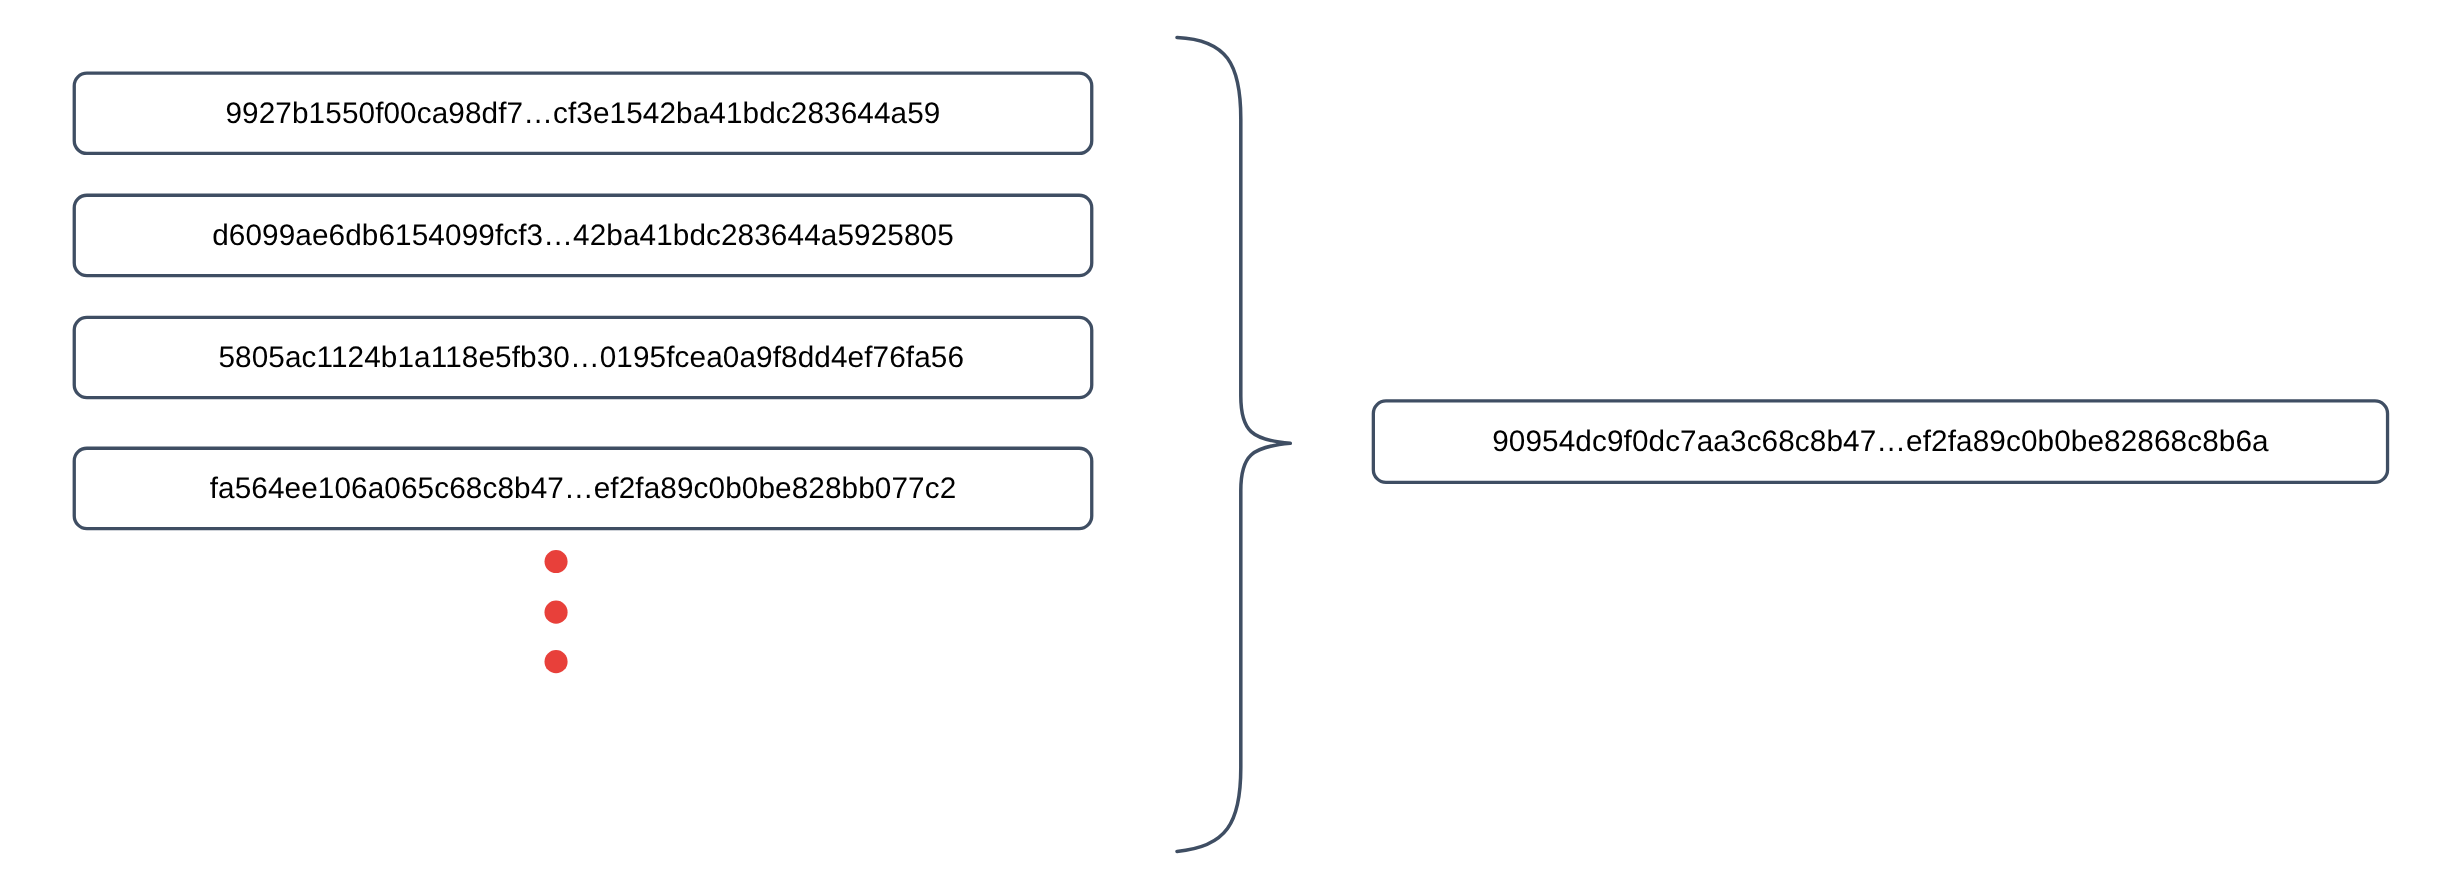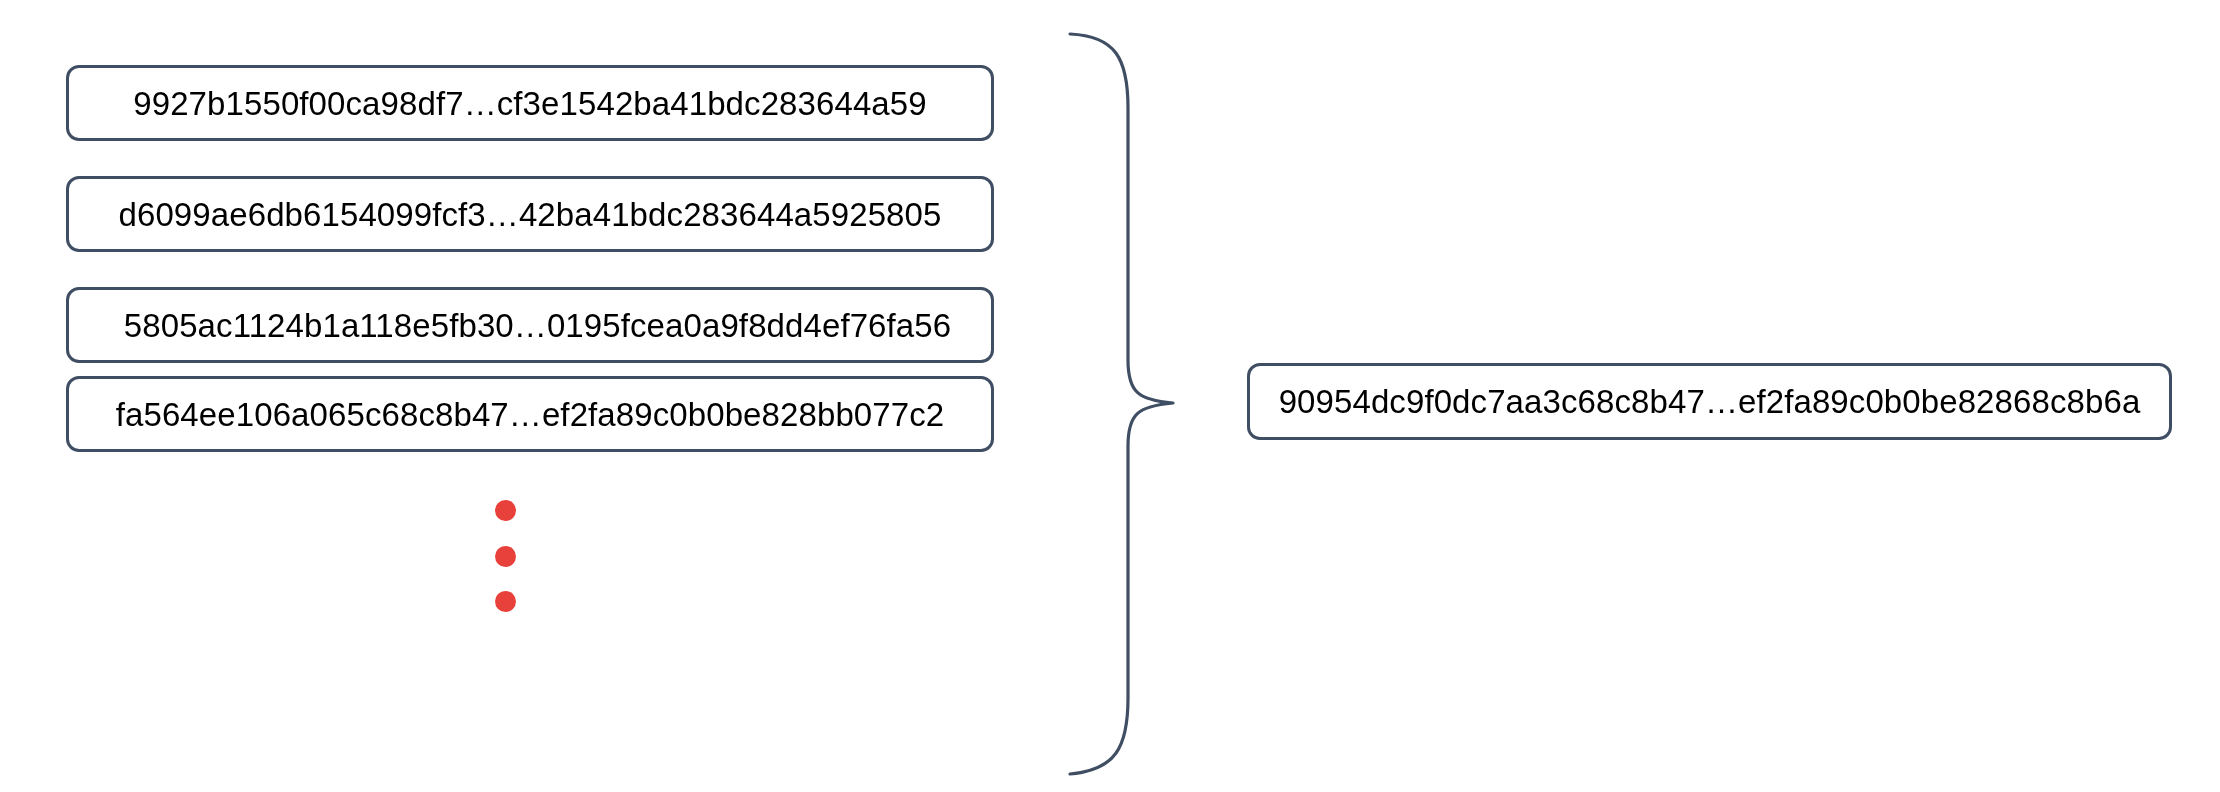--- a/index.html
+++ b/index.html
@@ -27,36 +27,36 @@
     position: absolute;
     box-sizing: border-box;
     border: 3px solid #3F4E63;
     border-radius: 13px;
     background: #ffffff;
     display: flex;
     align-items: center;
     justify-content: center;
     color: #000000;
     font-family: "Liberation Sans", sans-serif;
-    font-size: 33px;
+    font-size: 27px;
     line-height: 1;
     letter-spacing: 0.1px;
     white-space: nowrap;
   }
 
   
   .input-box {
     left: 66px;
     width: 928px;
     height: 76px;
   }
   .input-box.r0 { top: 65px; }
   .input-box.r1 { top: 176px; }
   .input-box.r2 { top: 287px; padding-left: 15px; }
-  .input-box.r3 { top: 376px; }
+  .input-box.r3 { top: 406px; }
   .input-box.r4 { top: 645px; }
 
   
   .output-box {
     left: 1222px;
     top: 363px;
     width: 925px;
     height: 77px;
     margin-left: 25px;
   }

